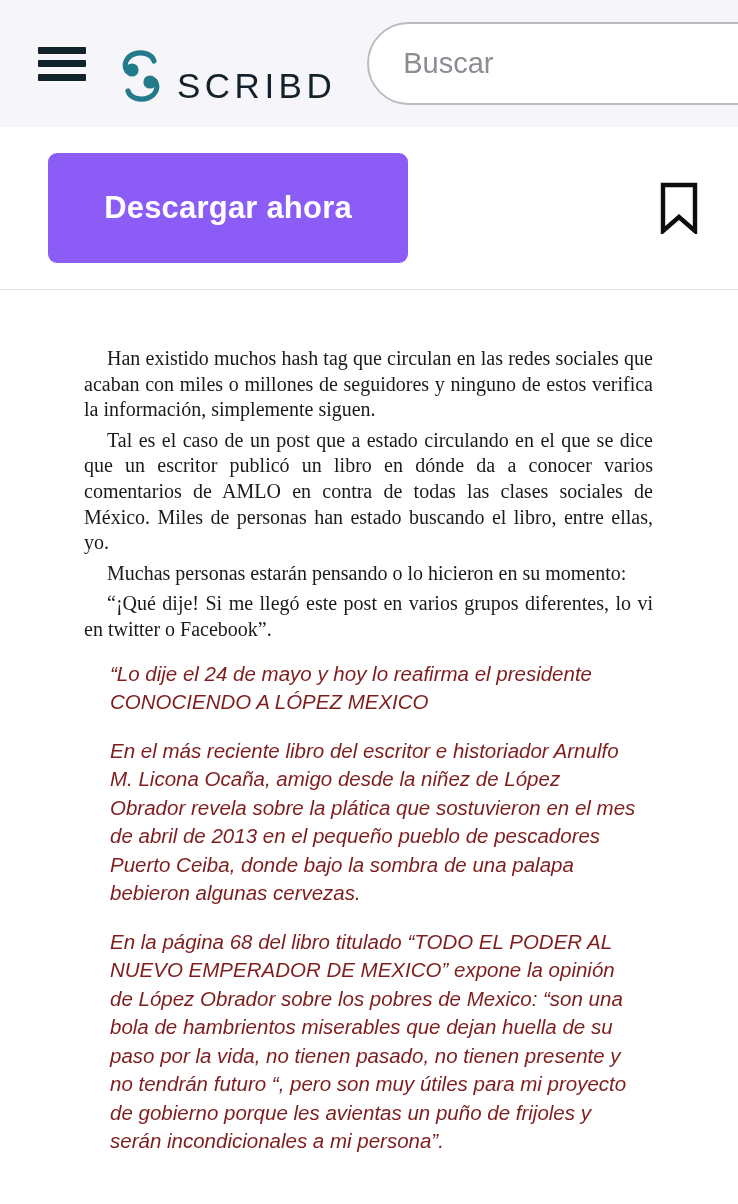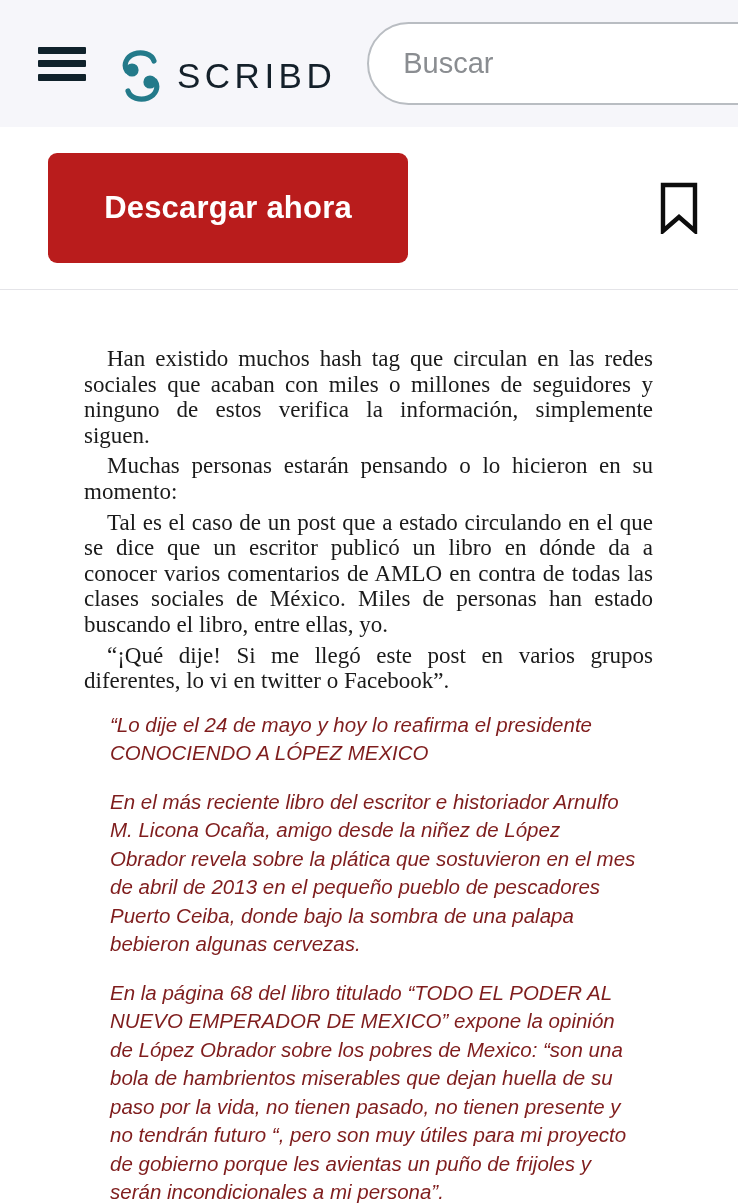--- a/index.html
+++ b/index.html
@@ -45,21 +45,21 @@
   .hamburger span {
     display: block;
     width: 100%;
     height: 7px;
     background: #10222b;
     border-radius: 1px;
   }
 
   .brand {
     display: flex;
-    align-items: center;
+    align-items: flex-end;
     margin-left: 32px;
     flex: 0 0 auto;
     cursor: pointer;
     margin-top: 24px;
   }
 
   .brand-mark {
     width: 46px;
     height: 54px;
     flex: 0 0 auto;
@@ -111,21 +111,21 @@
     background: #ffffff;
     display: flex;
     align-items: center;
     padding: 0 36px 0 48px;
     border-bottom: 1px solid #e4e4e8;
   }
 
   .download-button {
     width: 360px;
     height: 110px;
-    background: #b91c1c;
+    background: #8b5cf6;
     border: none;
     border-radius: 9px;
     color: #ffffff;
     font-family: "Liberation Sans", sans-serif;
     font-size: 31px;
     font-weight: 700;
     letter-spacing: 0.2px;
     cursor: pointer;
     display: flex;
     align-items: center;
@@ -148,21 +148,21 @@
 
   
   .doc {
     position: relative;
     background: #ffffff;
     padding: 56px 85px 0 84px;
   }
 
   .doc-para {
     font-family: "Liberation Serif", serif;
-    font-size: 23px;
+    font-size: 20px;
     line-height: 25.6px;
     color: #1a1a1a;
     text-align: justify;
     text-indent: 23px;
     margin-bottom: 5px;
     -webkit-font-smoothing: antialiased;
   }
 
   .quote-block {
     margin-top: 17px;
@@ -217,22 +217,22 @@
     <button class="bookmark-button">
       <svg class="bookmark-icon" viewBox="0 0 40 52">
         <path d="M4 3 H36 V49 L20 35 L4 49 Z" fill="none" stroke="#0d0d0d" stroke-width="4.4" stroke-linejoin="miter"></path>
       </svg>
     </button>
   </div>
 
   <div class="doc">
 
     <p class="doc-para">Han existido muchos hash tag que circulan en las redes sociales que acaban con miles o millones de seguidores y ninguno de estos verifica la información, simplemente siguen.</p>
+    <p class="doc-para">Tal es el caso de un post que a estado circulando en el que se dice que un escritor publicó un libro en dónde da a conocer varios comentarios de AMLO en contra de todas las clases sociales de México. Miles de personas han estado buscando el libro, entre ellas, yo.</p>
     <p class="doc-para">Muchas personas estarán pensando o lo hicieron en su momento:</p>
-    <p class="doc-para">Tal es el caso de un post que a estado circulando en el que se dice que un escritor publicó un libro en dónde da a conocer varios comentarios de AMLO en contra de todas las clases sociales de México. Miles de personas han estado buscando el libro, entre ellas, yo.</p>
     <p class="doc-para">“¡Qué dije! Si me llegó este post en varios grupos diferentes, lo vi en twitter o Facebook”.</p>
 
     <div class="quote-block">
       <p class="quote-para tight">“Lo dije el 24 de mayo y hoy lo reafirma el presidente</p>
       <p class="quote-para">CONOCIENDO A LÓPEZ MEXICO</p>
       <p class="quote-para">En el más reciente libro del escritor e historiador Arnulfo M. Licona Ocaña, amigo desde la niñez de López Obrador revela sobre la plática que sostuvieron en el mes de abril de 2013 en el pequeño pueblo de pescadores Puerto Ceiba, donde bajo la sombra de una palapa bebieron algunas cervezas.</p>
       <p class="quote-para">En la página 68 del libro titulado “TODO EL PODER AL NUEVO EMPERADOR DE MEXICO” expone la opinión de López Obrador sobre los pobres de Mexico: “son una bola de hambrientos miserables que dejan huella de su paso por la vida, no tienen pasado, no tienen presente y no tendrán futuro “, pero son muy útiles para mi proyecto de gobierno porque les avientas un puño de frijoles y serán incondicionales a mi persona”.</p>
 
     </div>
 

